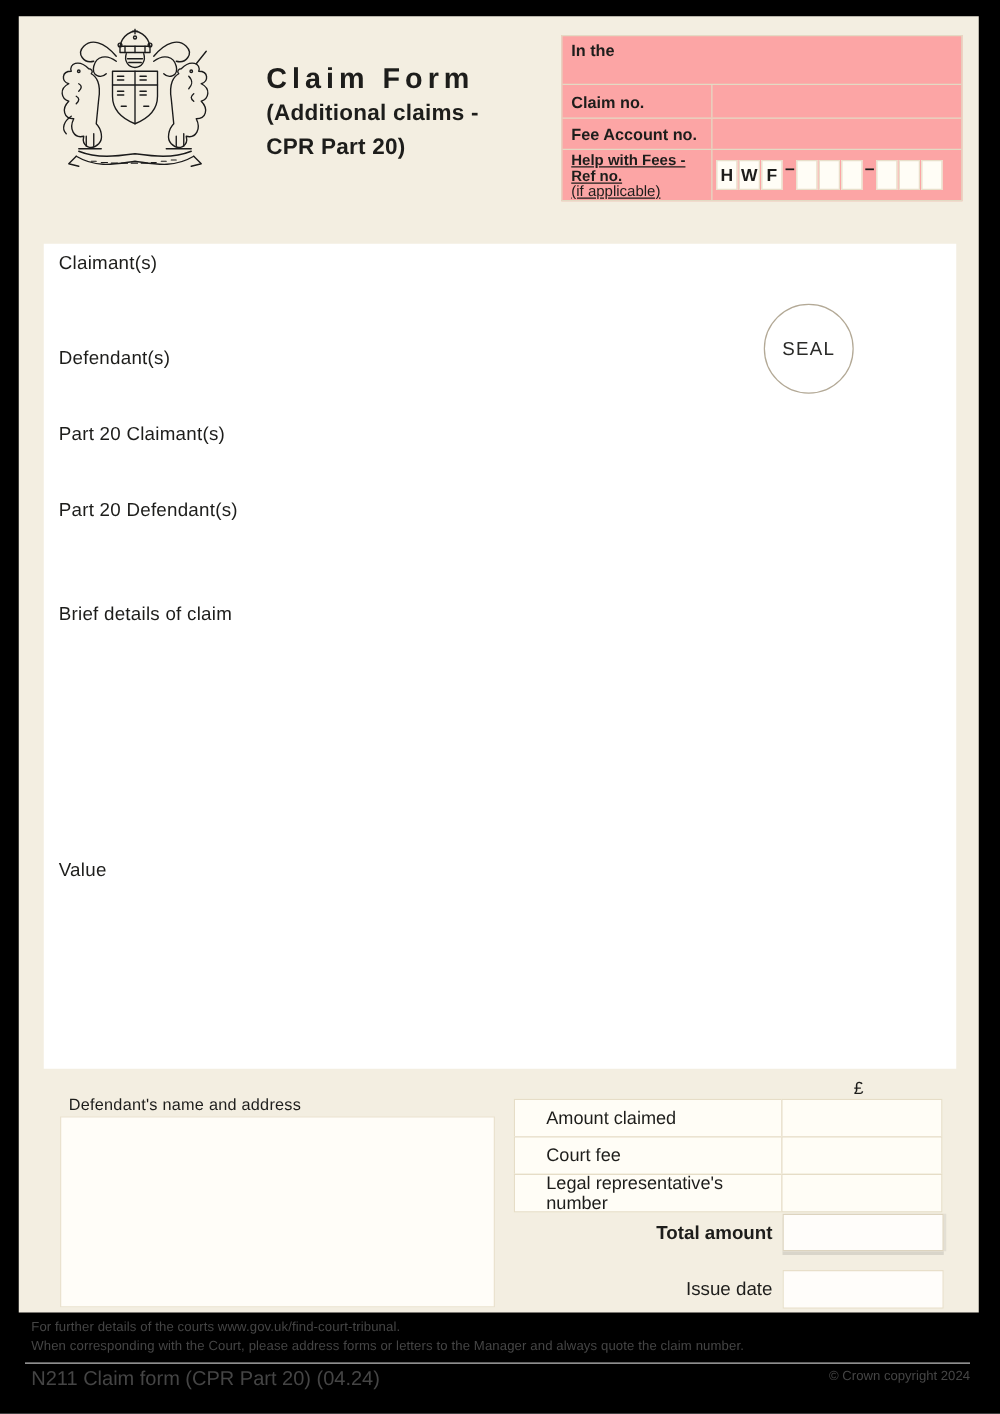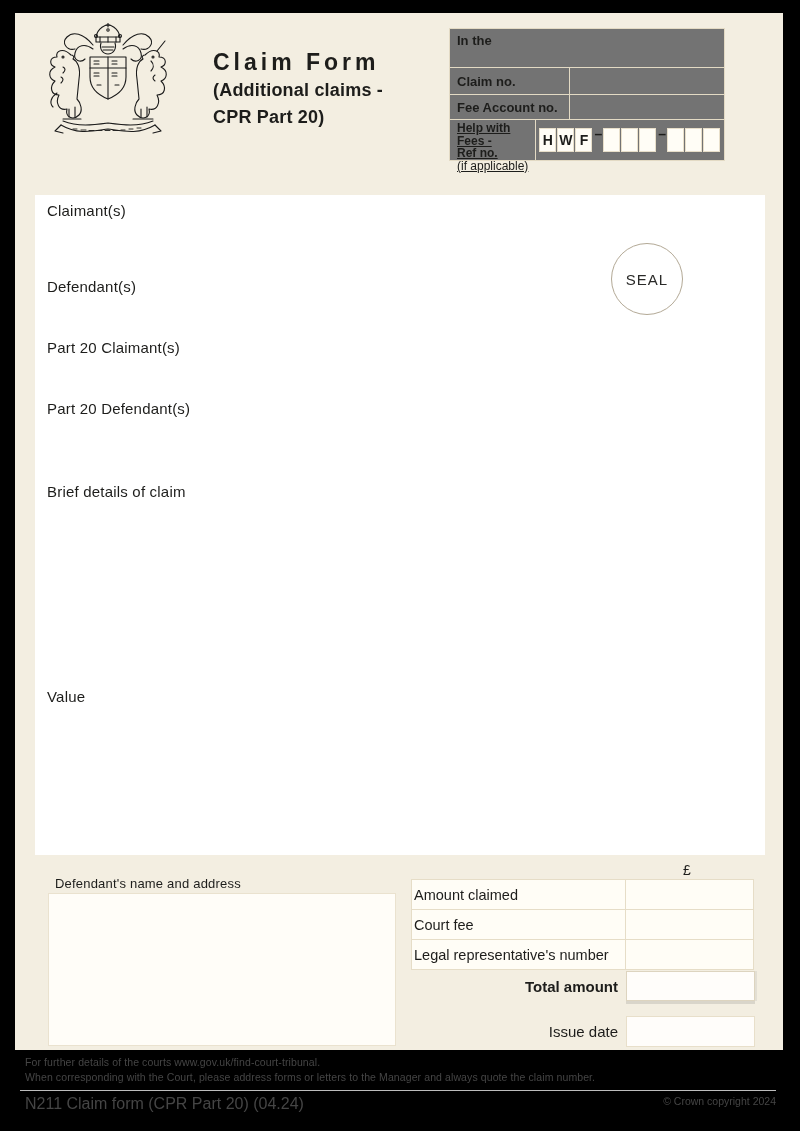--- a/index.html
+++ b/index.html
@@ -20,22 +20,22 @@
   
   .arms { position: absolute; left: 18px; top: 10px; width: 150px; height: 118px; }
   .title-block { position: absolute; left: 198px; top: 34px; }
   .form-title {
     font-size: 23px; font-weight: bold; letter-spacing: 4px;
     line-height: 30px; color: #1d1d1b;
   }
   .form-subtitle { font-size: 18px; font-weight: bold; line-height: 27px; letter-spacing: 0.2px; }
   
   .court-table {
-    position: absolute; left: 434px; top: 15px; width: 276px;
-    border: 1px solid #e3dac4; background: #737373;
+    position: absolute; left: 434px; top: 15px; width: 321px;
+    border: 1px solid #e3dac4; background: #fca5a5;
   }
   .ct-row { display: flex; border-top: 1px solid #e3dac4; }
   .ct-row:first-child { border-top: none; }
   .ct-cell { padding: 4px 7px; }
   .ct-label { width: 120px; border-right: 1px solid #e3dac4; font-weight: bold; font-size: 13px; line-height: 15px; }
   .ct-value { flex: 1; }
   .ct-inthe { height: 38px; }
   .ct-inthe .ct-cell { width: 100%; font-weight: bold; font-size: 13px; }
   .ct-claim { height: 27px; }
   .ct-fee { height: 25px; }
@@ -73,21 +73,21 @@
   .def-addr-label { position: absolute; left: 40px; top: 863px; font-size: 13px; letter-spacing: 0.2px; }
   .def-addr-box {
     position: absolute; left: 33px; top: 880px; width: 348px; height: 153px;
     background: #fffdf8; border: 1px solid #eae2cf;
   }
   .pound { position: absolute; left: 668px; top: 849px; font-size: 14px; }
   .fees-table { position: absolute; left: 396px; top: 867px; width: 344px; }
   .ft-row { display: flex; margin-top: -1px; }
   .ft-label {
     width: 215px; height: 31px; background: #fffdf6; border: 1px solid #e6ddc7;
-    display: flex; align-items: center; padding-left: 2px; font-size: 14.5px;
+    display: flex; align-items: center; padding-left: 25px; font-size: 14.5px;
   }
   .ft-value { width: 129px; height: 31px; background: #fffdf6; border: 1px solid #e6ddc7; margin-left: -1px; }
   .total-row { position: absolute; left: 396px; top: 958px; width: 344px; display: flex; }
   .total-label {
     flex: 1; font-weight: bold; font-size: 15px; text-align: right;
     padding-right: 8px; display: flex; align-items: center; justify-content: flex-end; height: 30px;
   }
   .total-box {
     width: 129px; height: 30px; background: #fffdfa;
     border: 1px solid #ddd4bf; box-shadow: 0 3px 0 #d9d5ca, 2px 0 0 #e3dfd4;

